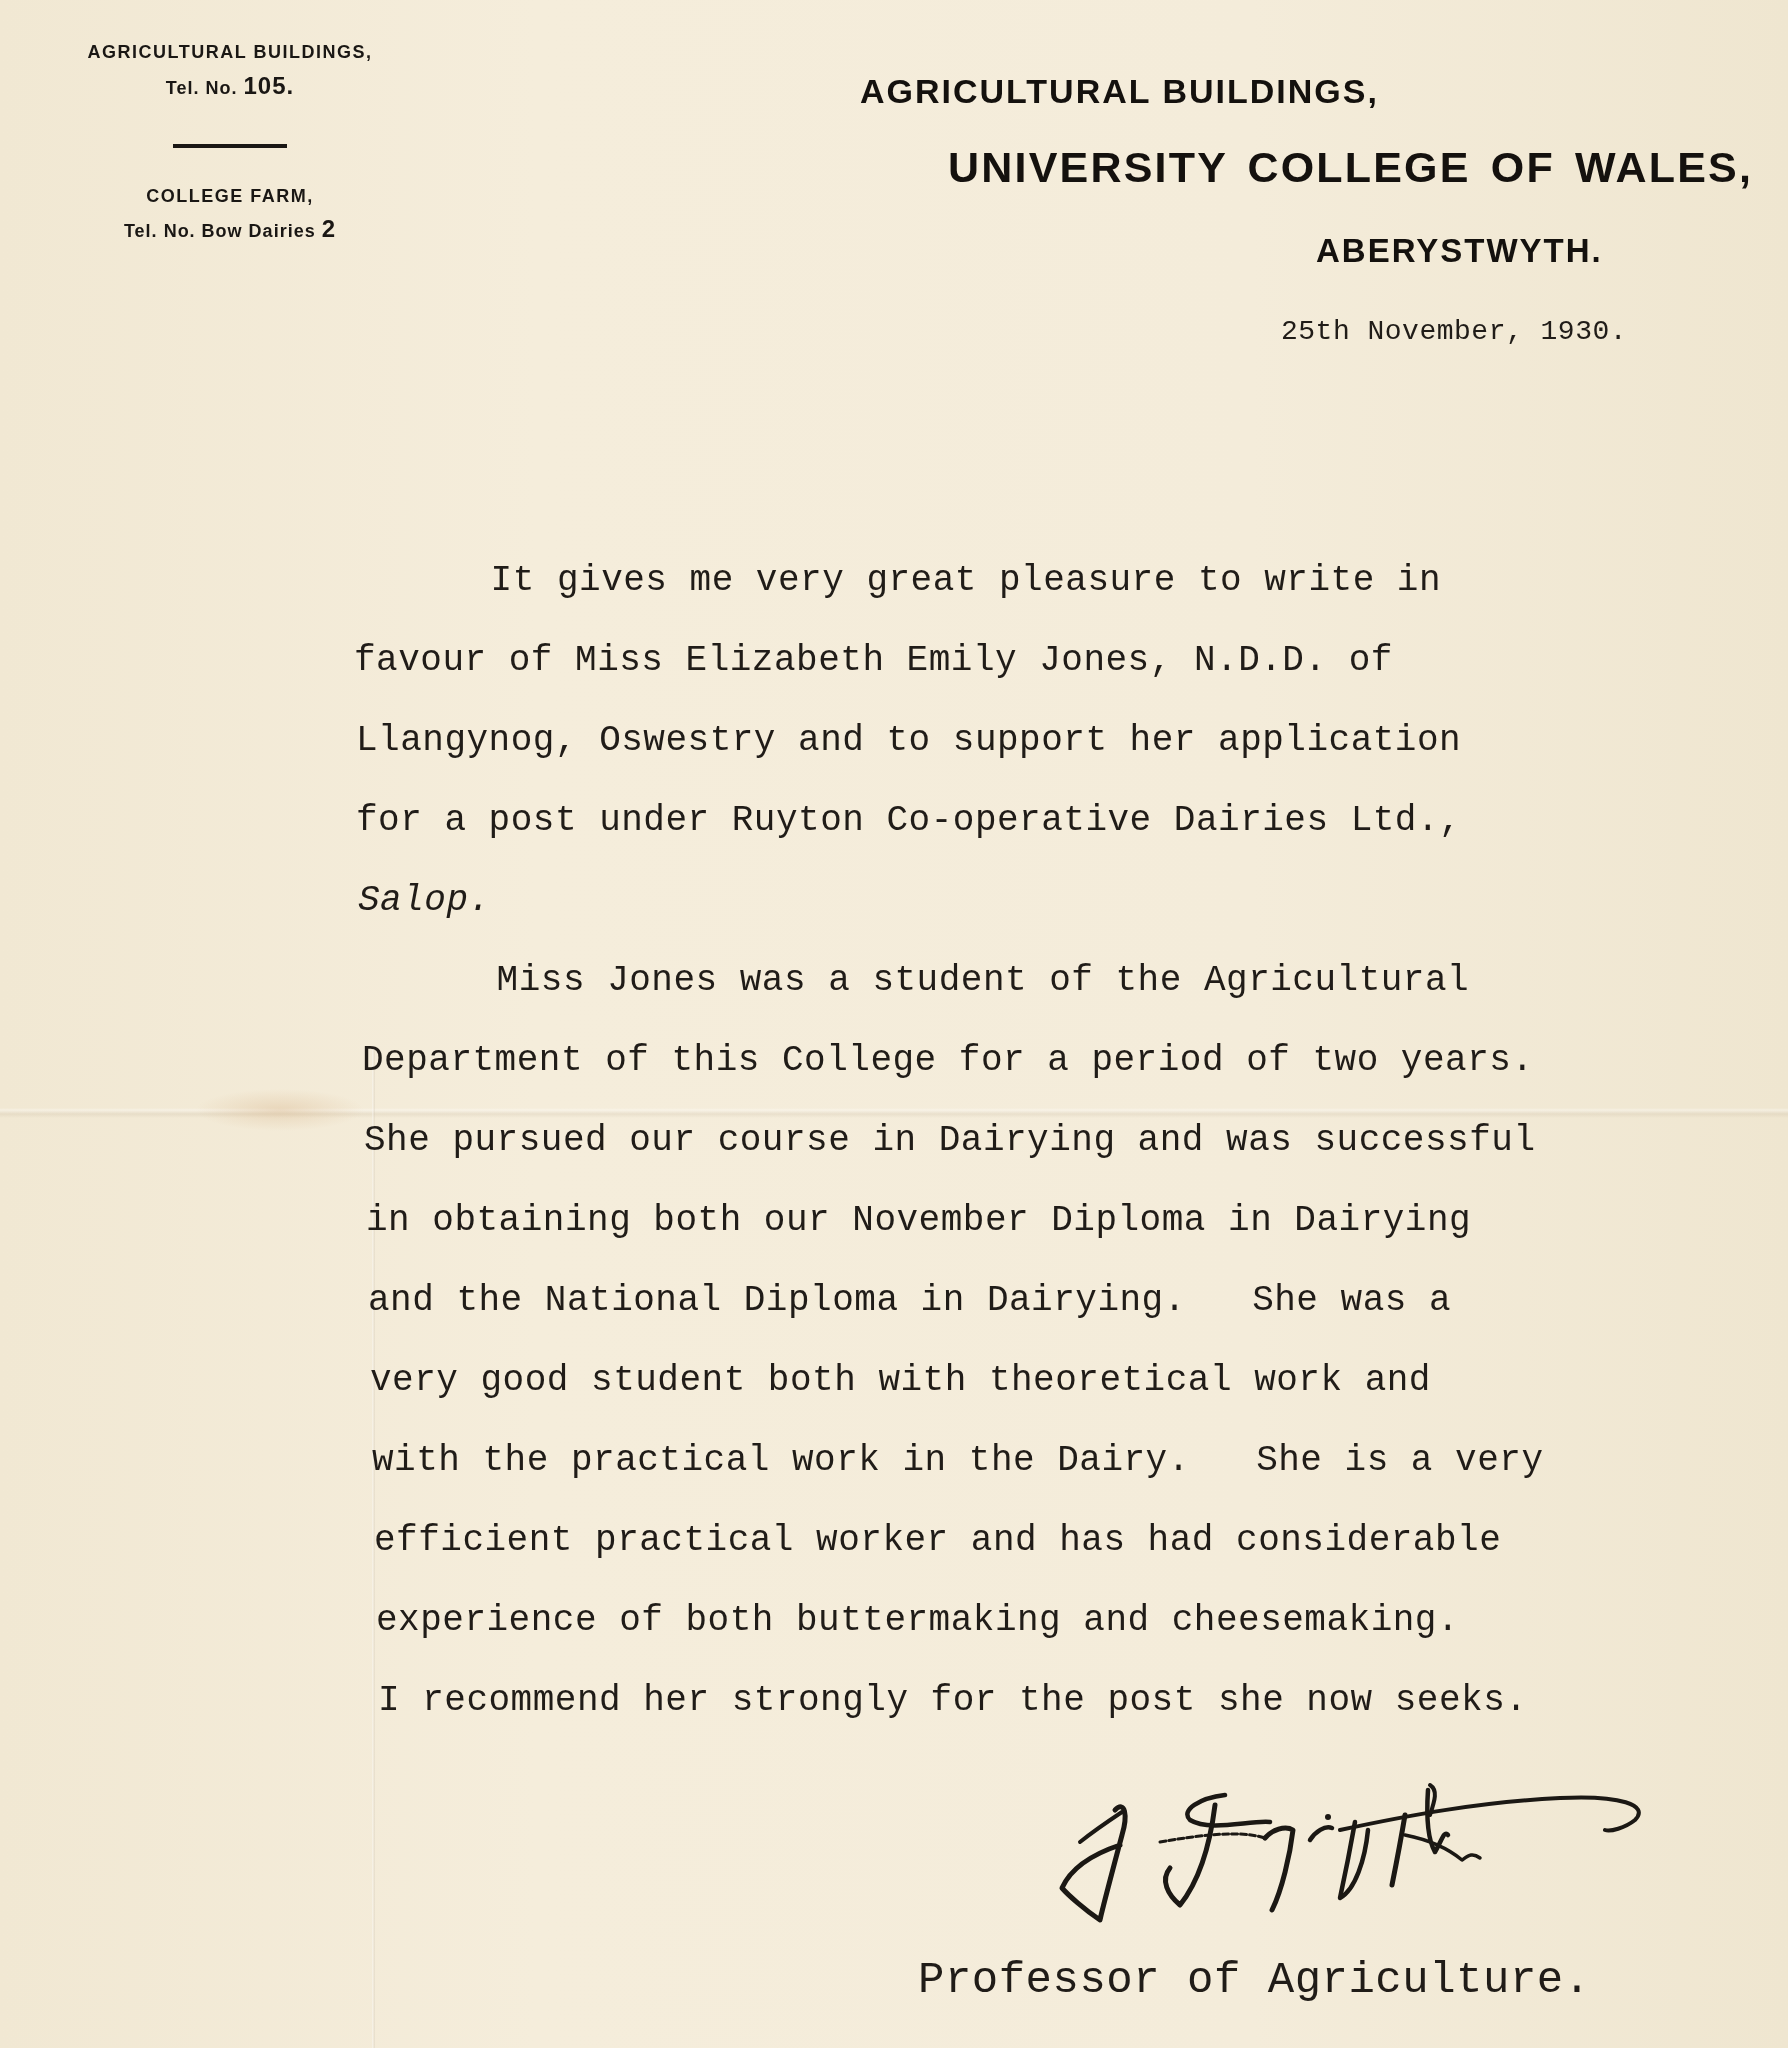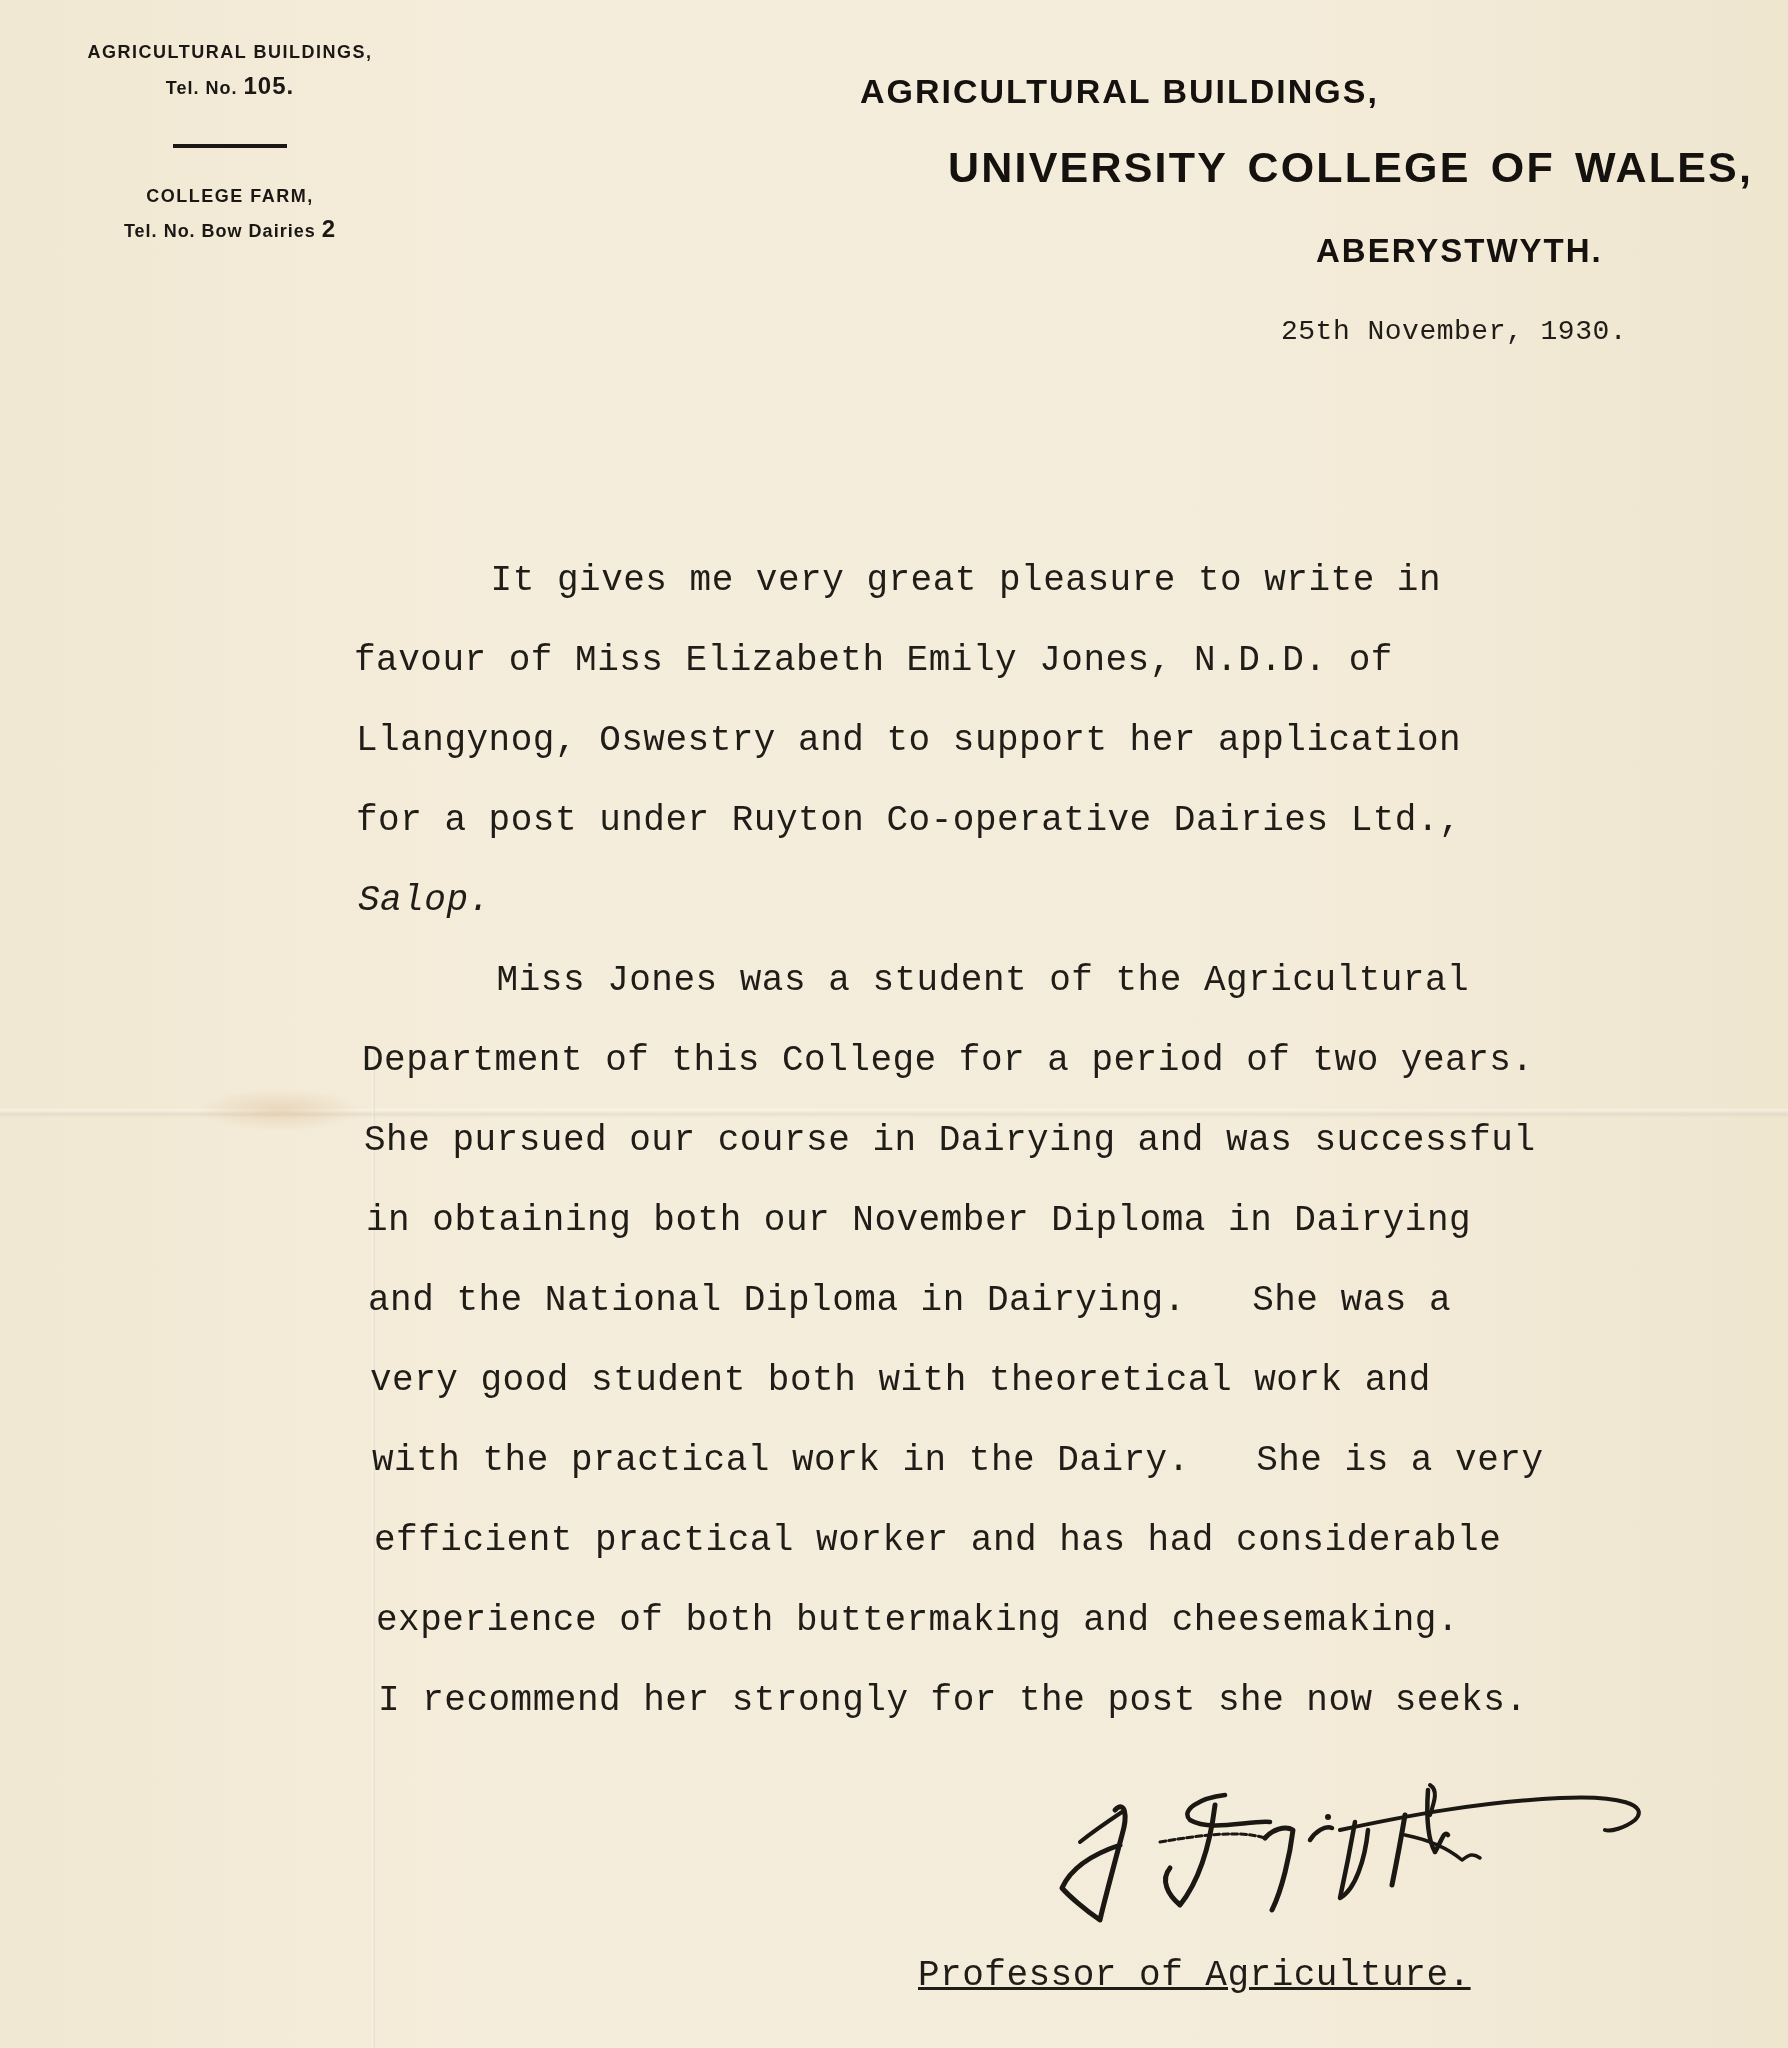--- a/index.html
+++ b/index.html
@@ -66,21 +66,21 @@
     }
     .date { left: 1261px; top: 316px; font-size: 28px; margin-left: 20px; }
 
     .body-line { font-size: 36px; }
 
     .signature {
       position: absolute;
       left: 1010px; top: 1760px;
       width: 720px; height: 180px;
     }
-    .closing { left: 918px; top: 1955px; font-size: 36px; text-decoration: underline; }
+    .closing { left: 918px; top: 1955px; font-size: 44px; }
   </style>
 </head>
 <body>
 
 <div class="paper"></div>
 <div class="fold-v"></div>
 
 <div class="lh-left">
   <div class="line1">AGRICULTURAL BUILDINGS,</div>
   <div class="line2">

